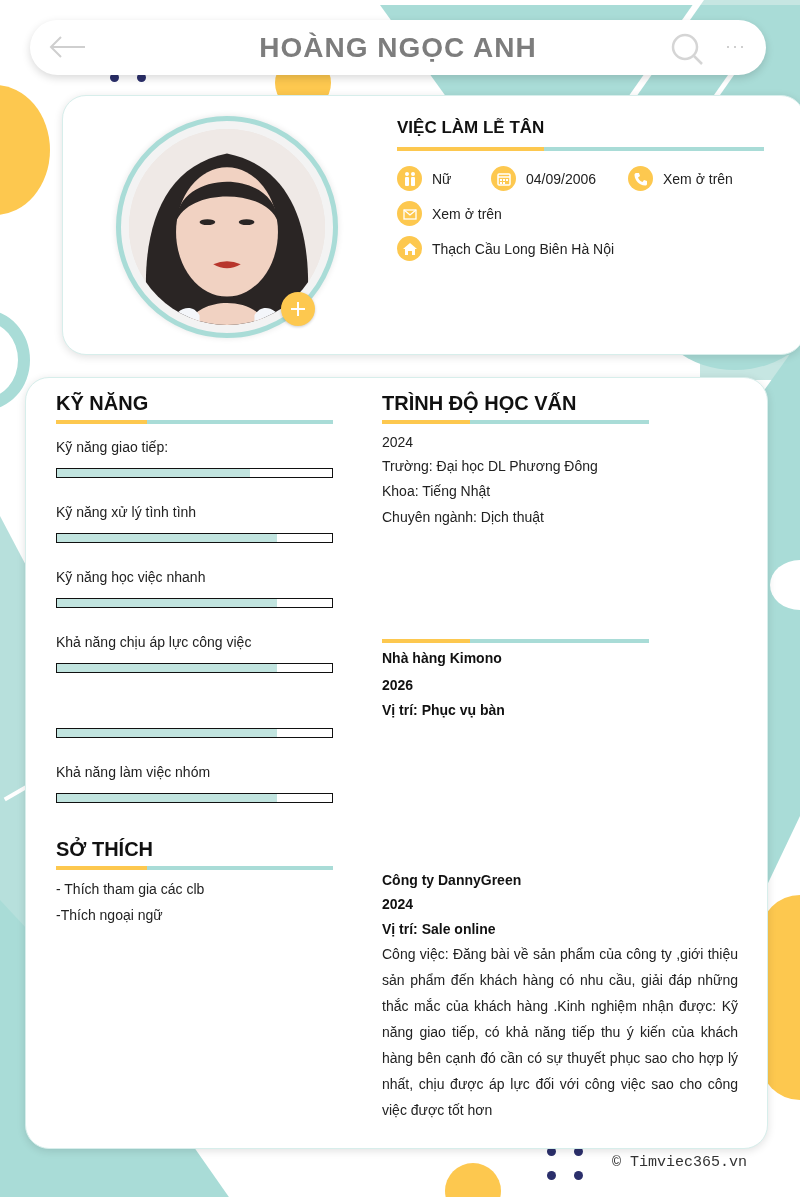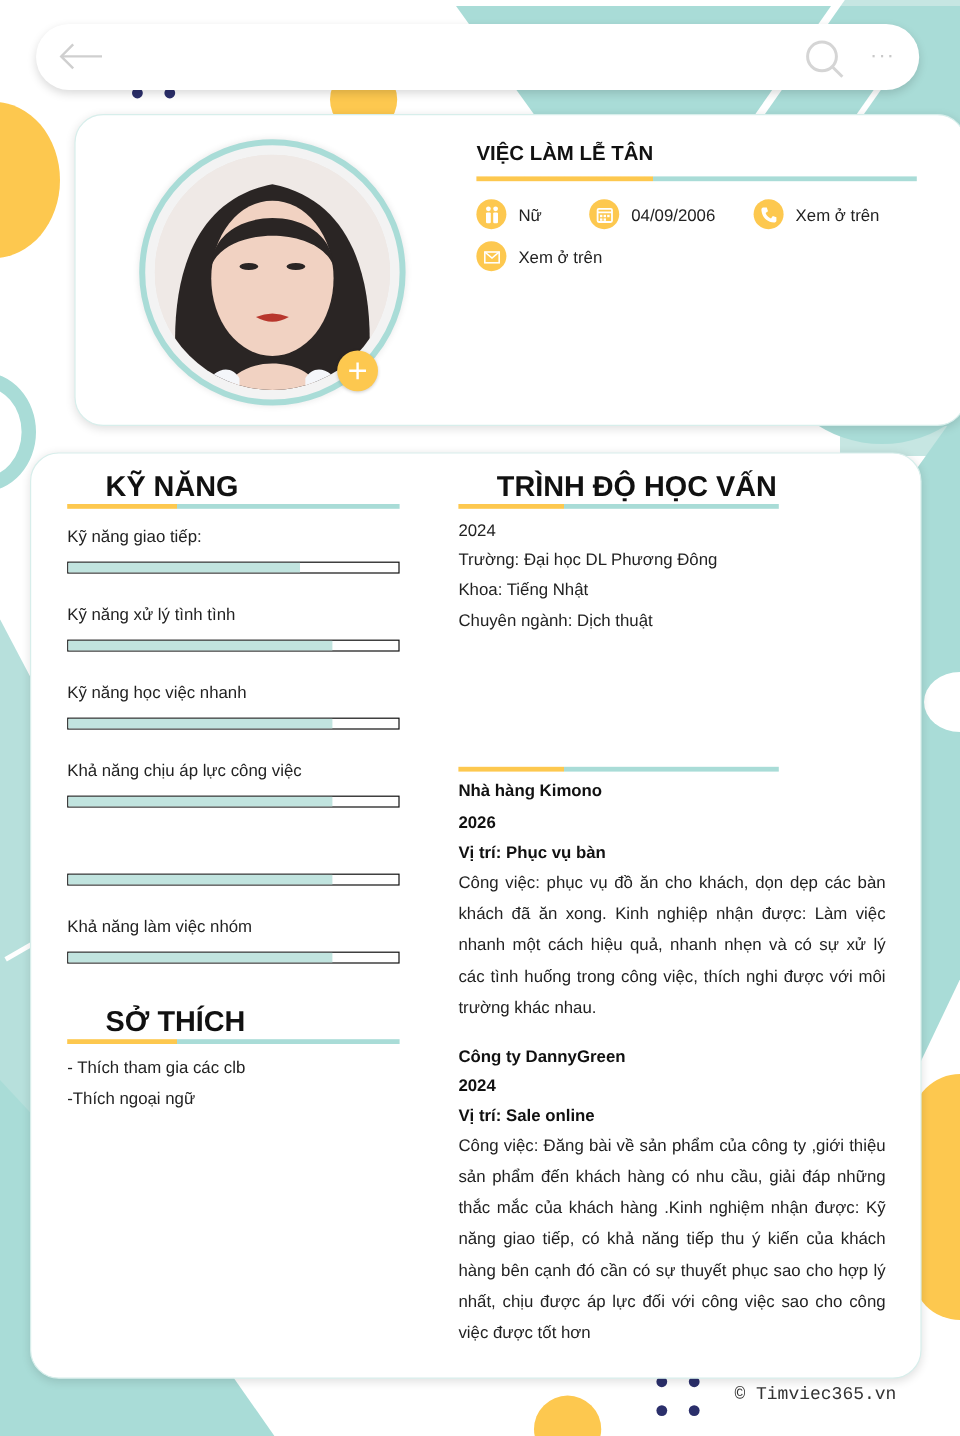--- a/index.html
+++ b/index.html
@@ -56,21 +56,21 @@
     box-shadow: 0 1px 3px rgba(0,0,0,0.2); }
 
   .job-title { position: absolute; left: 334px; top: 22px; font-size: 17px; font-weight: bold; color: #111; }
   .underline { position: absolute; height: 4px; background: linear-gradient(to right, #fdc84f 0 40%, #a9dcd7 40% 100%); }
   .u-job { left: 334px; top: 51px; width: 367px; }
 
   .info-item { position: absolute; display: flex; align-items: center; font-size: 14px; color: #222; }
   .info-icon { width: 25px; height: 25px; border-radius: 50%; background: #fdc84f; margin-right: 10px;
     display: flex; align-items: center; justify-content: center; flex-shrink: 0; }
 
-  .section-title { position: absolute; font-size: 24px; font-weight: bold; color: #111; margin-left: 32px; }
+  .section-title { position: absolute; font-size: 20px; font-weight: bold; color: #111; }
   .skill-label { position: absolute; left: 30px; font-size: 14px; color: #222; }
   .skill-bar { position: absolute; left: 30px; width: 277px; height: 10px; border: 1.5px solid #111; background: #fff; }
   .skill-fill { height: 100%; background: #c1e4df; }
   .hobby { position: absolute; left: 30px; font-size: 14px; color: #222; }
 
   .edu-line { position: absolute; left: 356px; font-size: 14px; color: #222; }
   .exp-bold { position: absolute; left: 356px; font-size: 14px; font-weight: bold; color: #111; }
   .exp-desc { position: absolute; left: 356px; width: 356px; font-size: 14px; line-height: 26px;
     text-align: justify; color: #222; }
 
@@ -102,20 +102,21 @@
 <div class="dot" style="left:547px;top:1171px"></div>
 <div class="dot" style="left:574px;top:1171px"></div>
 
 <div class="header">
   <div class="back-btn">
     <svg width="40" height="24" viewBox="0 0 40 24">
       <line x1="3" y1="12" x2="37" y2="12" stroke="#cfcfcf" stroke-width="2"></line>
       <polyline points="13,2 3,12 13,22" fill="none" stroke="#cfcfcf" stroke-width="2"></polyline>
     </svg>
   </div>
+  <div class="header-title">HOÀNG NGỌC ANH</div>
   <div class="search-btn">
     <svg width="34" height="34" viewBox="0 0 34 34">
       <circle cx="15" cy="15" r="12" fill="none" stroke="#d5d5d5" stroke-width="2.5"></circle>
       <line x1="24" y1="24" x2="32" y2="32" stroke="#d5d5d5" stroke-width="2.5"></line>
     </svg>
   </div>
   <div class="more-btn">···</div>
 </div>
 
 <div class="card card-top">
@@ -179,20 +180,28 @@
   </div>
   <div class="info-item" style="left:334px;top:105px">
     <span class="info-icon">
       <svg width="16" height="16" viewBox="0 0 16 16">
           <rect x="2" y="4" width="12" height="9" fill="none" stroke="#fff" stroke-width="1.3"></rect>
           <polyline points="2,4 8,9 14,4" fill="none" stroke="#fff" stroke-width="1.3"></polyline>
         </svg>
     </span>
     <span>Xem ở trên</span>
   </div>
+  <div class="info-item" style="left:334px;top:140px">
+    <span class="info-icon">
+      <svg width="16" height="16" viewBox="0 0 16 16">
+          <path d="M8,2 L15,8 L13,8 L13,14 L10,14 L10,10 L6,10 L6,14 L3,14 L3,8 L1,8 Z" fill="#fff"></path>
+        </svg>
+    </span>
+    <span>Thạch Cầu Long Biên Hà Nội</span>
+  </div>
 </div>
 
 <div class="card card-main">
 
   <div class="section-title" style="left:30px;top:14px">KỸ NĂNG</div>
   <div class="underline" style="left:30px;top:42px;width:277px;background:linear-gradient(to right,#fdc84f 0 33%,#a9dcd7 33% 100%)"></div>
 
   <div class="skill-label" style="top:61px">Kỹ năng giao tiếp:</div>
   <div class="skill-bar" style="top:90px">
       <div class="skill-fill" style="width:70%"></div>
@@ -227,21 +236,20 @@
   <div class="edu-line" style="top:56px">2024</div>
   <div class="edu-line" style="top:80px">Trường: Đại học DL Phương Đông</div>
   <div class="edu-line" style="top:105px">Khoa: Tiếng Nhật</div>
   <div class="edu-line" style="top:131px">Chuyên ngành: Dịch thuật</div>
 
   <div class="underline" style="left:356px;top:261px;width:267px;background:linear-gradient(to right,#fdc84f 0 33%,#a9dcd7 33% 100%)"></div>
 
   <div class="exp-bold" style="top:272px">Nhà hàng Kimono</div>
   <div class="exp-bold" style="top:299px">2026</div>
   <div class="exp-bold" style="top:324px">Vị trí: Phục vụ bàn</div>
-  <div class="exp-desc" style="top:344px">Công việc: phục vụ đồ ăn cho khách, dọn dẹp các bàn khách đã ăn xong. Kinh nghiệp nhận được: Làm việc nhanh một cách hiệu quả, nhanh nhẹn và có sự xử lý các tình huống trong công việc, thích nghi được với môi trường khác nhau.</div>
 
   <div class="exp-bold" style="top:494px">Công ty DannyGreen</div>
   <div class="exp-bold" style="top:518px">2024</div>
   <div class="exp-bold" style="top:543px">Vị trí: Sale online</div>
   <div class="exp-desc" style="top:563px">Công việc: Đăng bài về sản phẩm của công ty ,giới thiệu sản phẩm đến khách hàng có nhu cầu, giải đáp những thắc mắc của khách hàng .Kinh nghiệm nhận được: Kỹ năng giao tiếp, có khả năng tiếp thu ý kiến của khách hàng bên cạnh đó cần có sự thuyết phục sao cho hợp lý nhất, chịu được áp lực đối với công việc sao cho công việc được tốt hơn</div>
 </div>
 
 <div class="footer-credit">© Timviec365.vn</div>
 
 </body></html>

